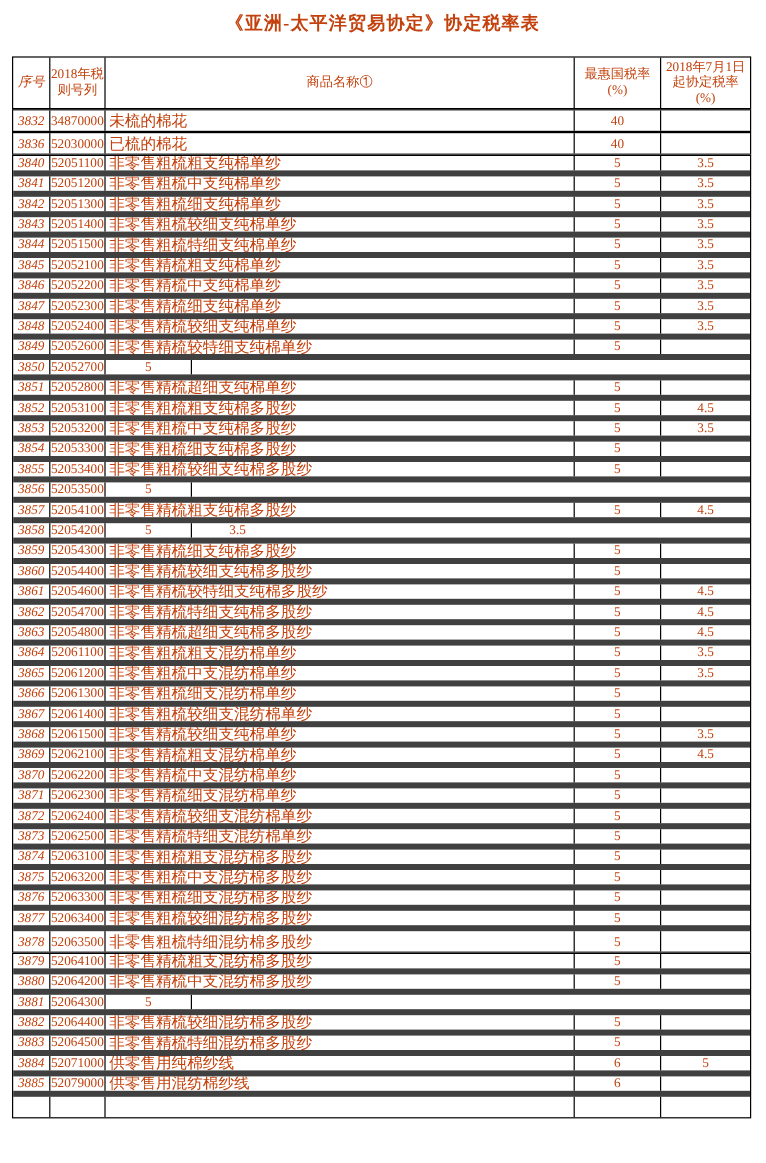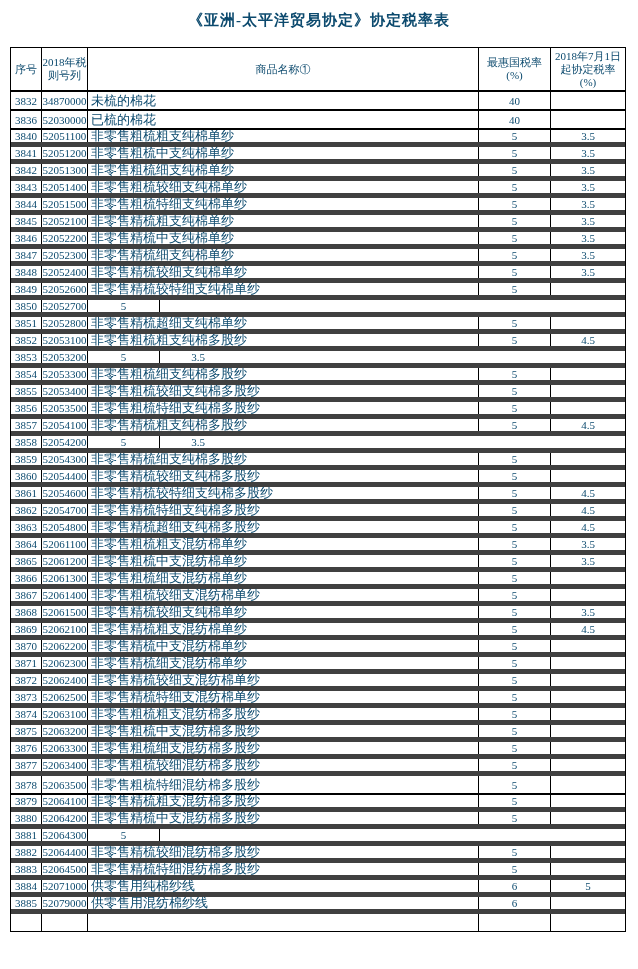--- a/index.html
+++ b/index.html
@@ -2,21 +2,21 @@
 <html><head>
 <meta charset="utf-8">
 <style>
   html, body { margin: 0; padding: 0; background: #ffffff; }
   .page {
     position: relative;
     width: 638px;
     height: 969px;
     overflow: hidden;
     background: #ffffff;
-    color: #0c4a6e;
+    color: #c2410c;
     font-family: "Liberation Serif", "DejaVu Serif", serif;
   }
   .doc-title {
     padding-top: 11px;
     text-align: center;
     font-size: 15px;
     font-weight: bold;
     letter-spacing: 1px;
     line-height: 19px;
   }
@@ -41,21 +41,21 @@
     box-sizing: border-box;
     border-right: 1px solid #000;
     display: flex;
     align-items: center;
     justify-content: center;
     font-size: 11px;
     overflow: hidden;
     flex-shrink: 0;
   }
   .cell:last-child { border-right: none; }
-  .c1 { width: 31px; }
+  .c1 { width: 31px; font-style: italic; }
   .c2 { width: 46px; }
   .c3 { width: 391px; justify-content: flex-start; padding-left: 3px; font-size: 13px; }
   .c4 { width: 72px; }
   .c5 { width: 76px; flex-shrink: 1; }
   .hcell {
     white-space: pre-line;
     text-align: center;
     line-height: 13px;
     font-size: 11px;
     justify-content: center;
@@ -189,41 +189,41 @@
           <div class="trow">
             <div class="cell c1">3852</div>
             <div class="cell c2">52053100</div>
             <div class="cell c3">非零售粗梳粗支纯棉多股纱</div>
             <div class="cell c4">5</div>
             <div class="cell c5">4.5</div>
           </div>
           <div class="trow">
             <div class="cell c1">3853</div>
             <div class="cell c2">52053200</div>
+            <div class="cell c3">非零售粗梳中支纯棉多股纱</div>
             <div class="cell c4">5</div>
             <div class="cell c5">3.5</div>
           </div>
           <div class="trow">
             <div class="cell c1">3854</div>
             <div class="cell c2">52053300</div>
             <div class="cell c3">非零售粗梳细支纯棉多股纱</div>
             <div class="cell c4">5</div>
             <div class="cell c5"></div>
           </div>
           <div class="trow">
             <div class="cell c1">3855</div>
             <div class="cell c2">52053400</div>
             <div class="cell c3">非零售粗梳较细支纯棉多股纱</div>
             <div class="cell c4">5</div>
             <div class="cell c5"></div>
           </div>
           <div class="trow">
             <div class="cell c1">3856</div>
             <div class="cell c2">52053500</div>
-            <div class="cell c3">非零售粗梳特细支纯棉多股纱</div>
             <div class="cell c4">5</div>
             <div class="cell c5"></div>
           </div>
           <div class="trow">
             <div class="cell c1">3857</div>
             <div class="cell c2">52054100</div>
             <div class="cell c3">非零售精梳粗支纯棉多股纱</div>
             <div class="cell c4">5</div>
             <div class="cell c5">4.5</div>
           </div>

